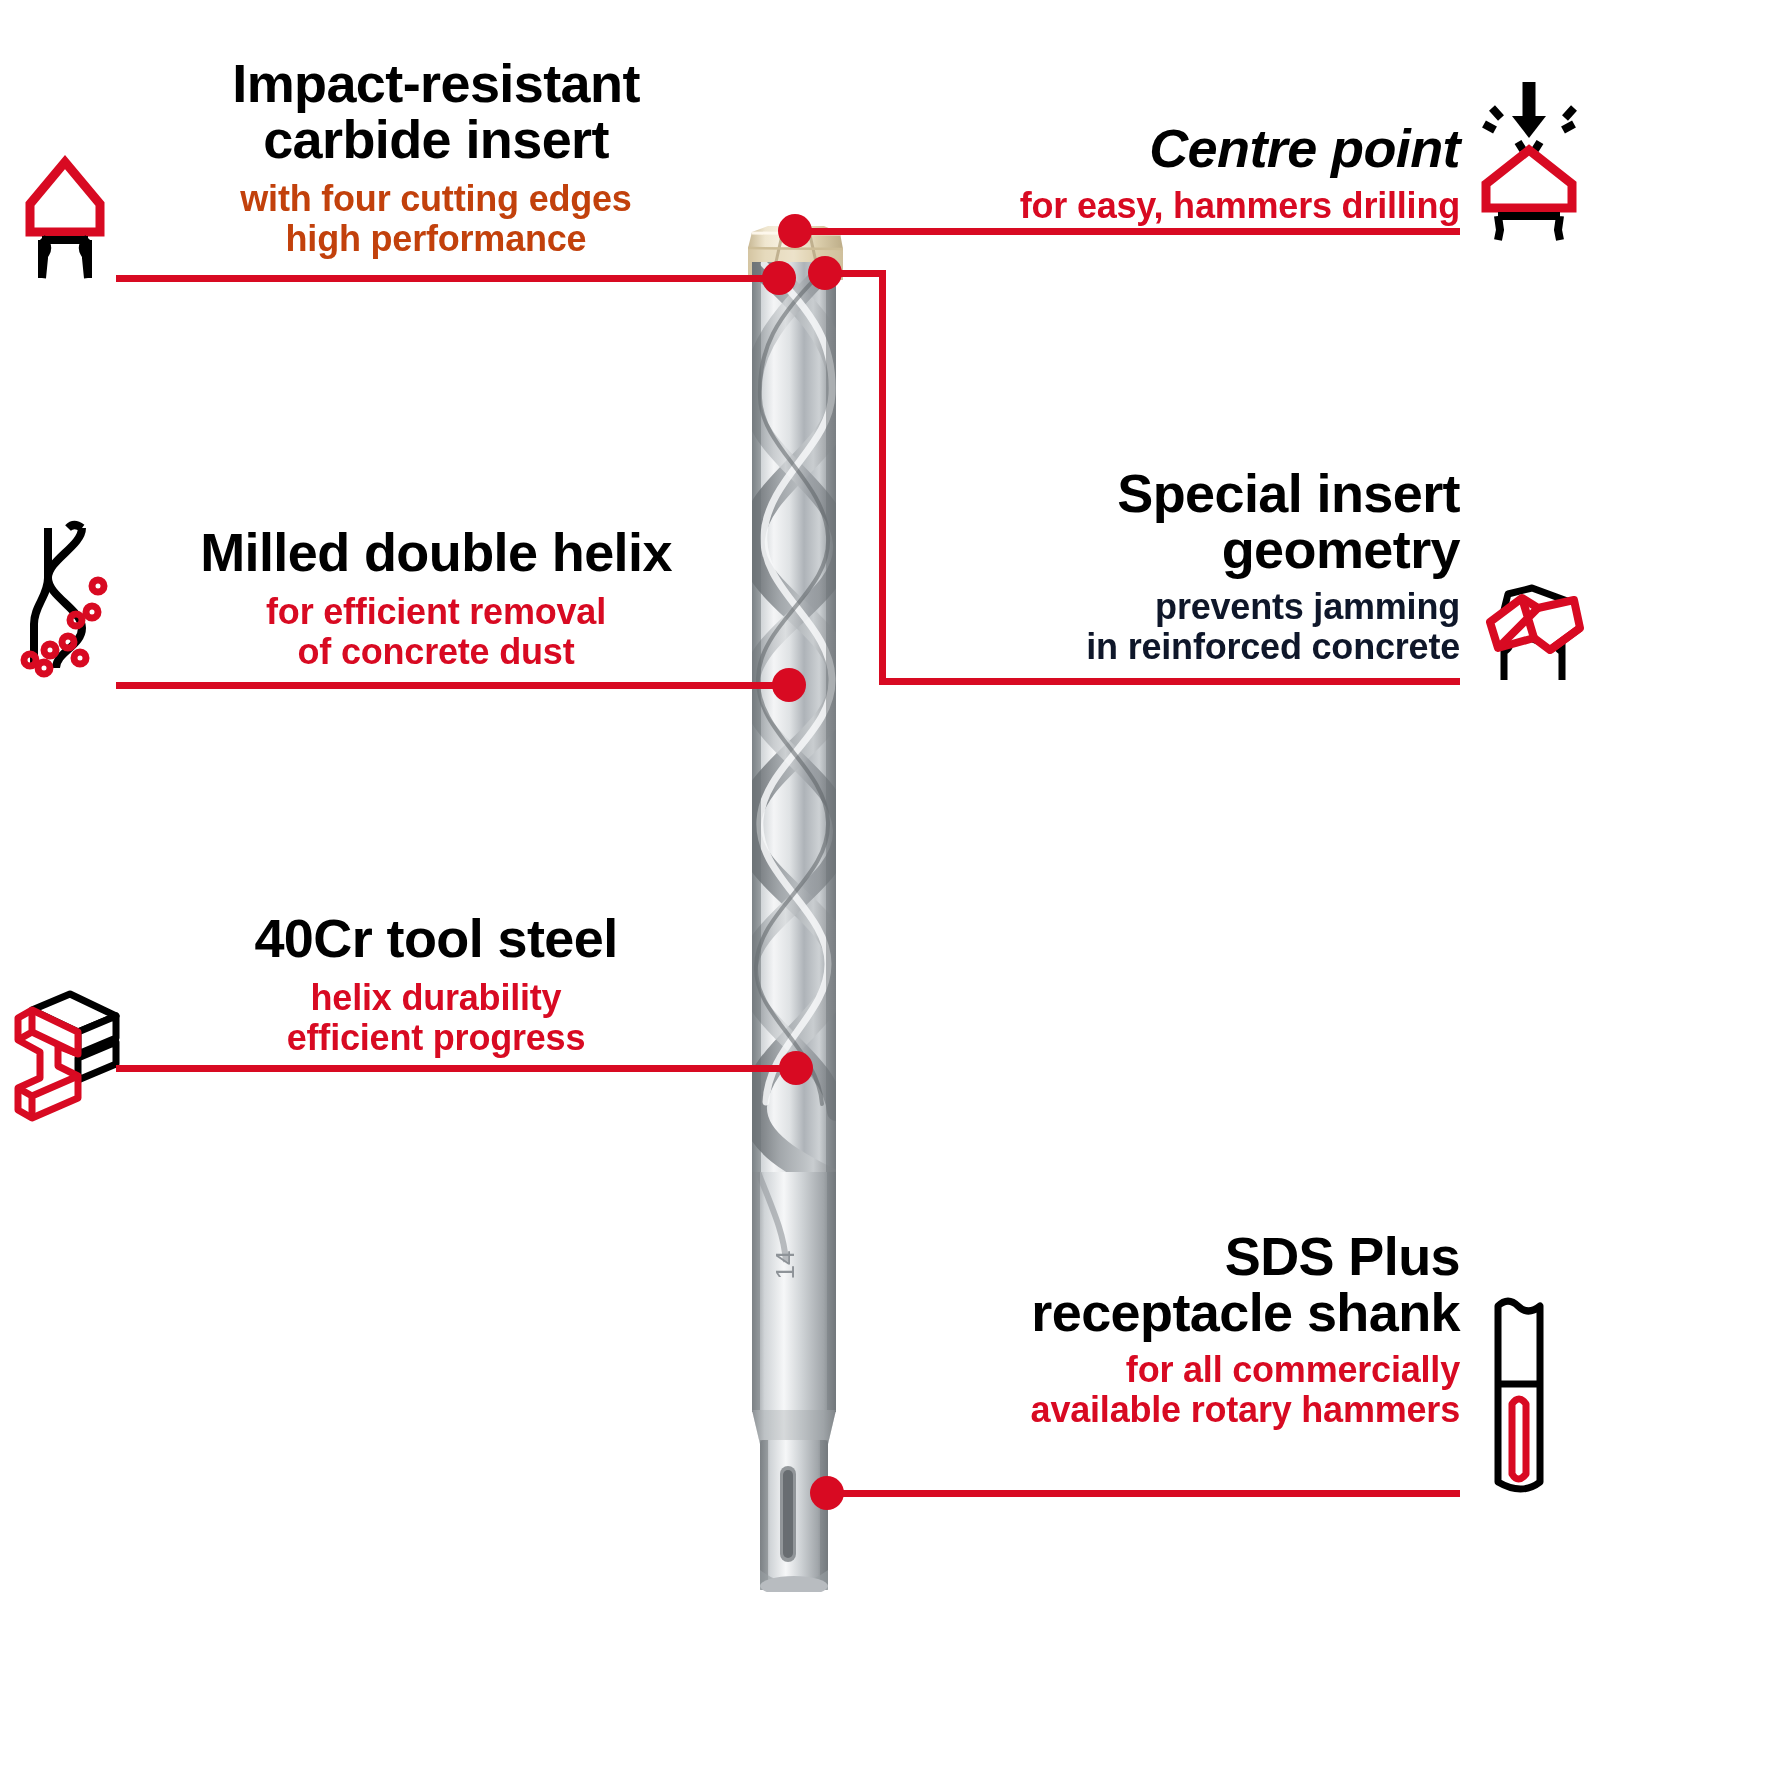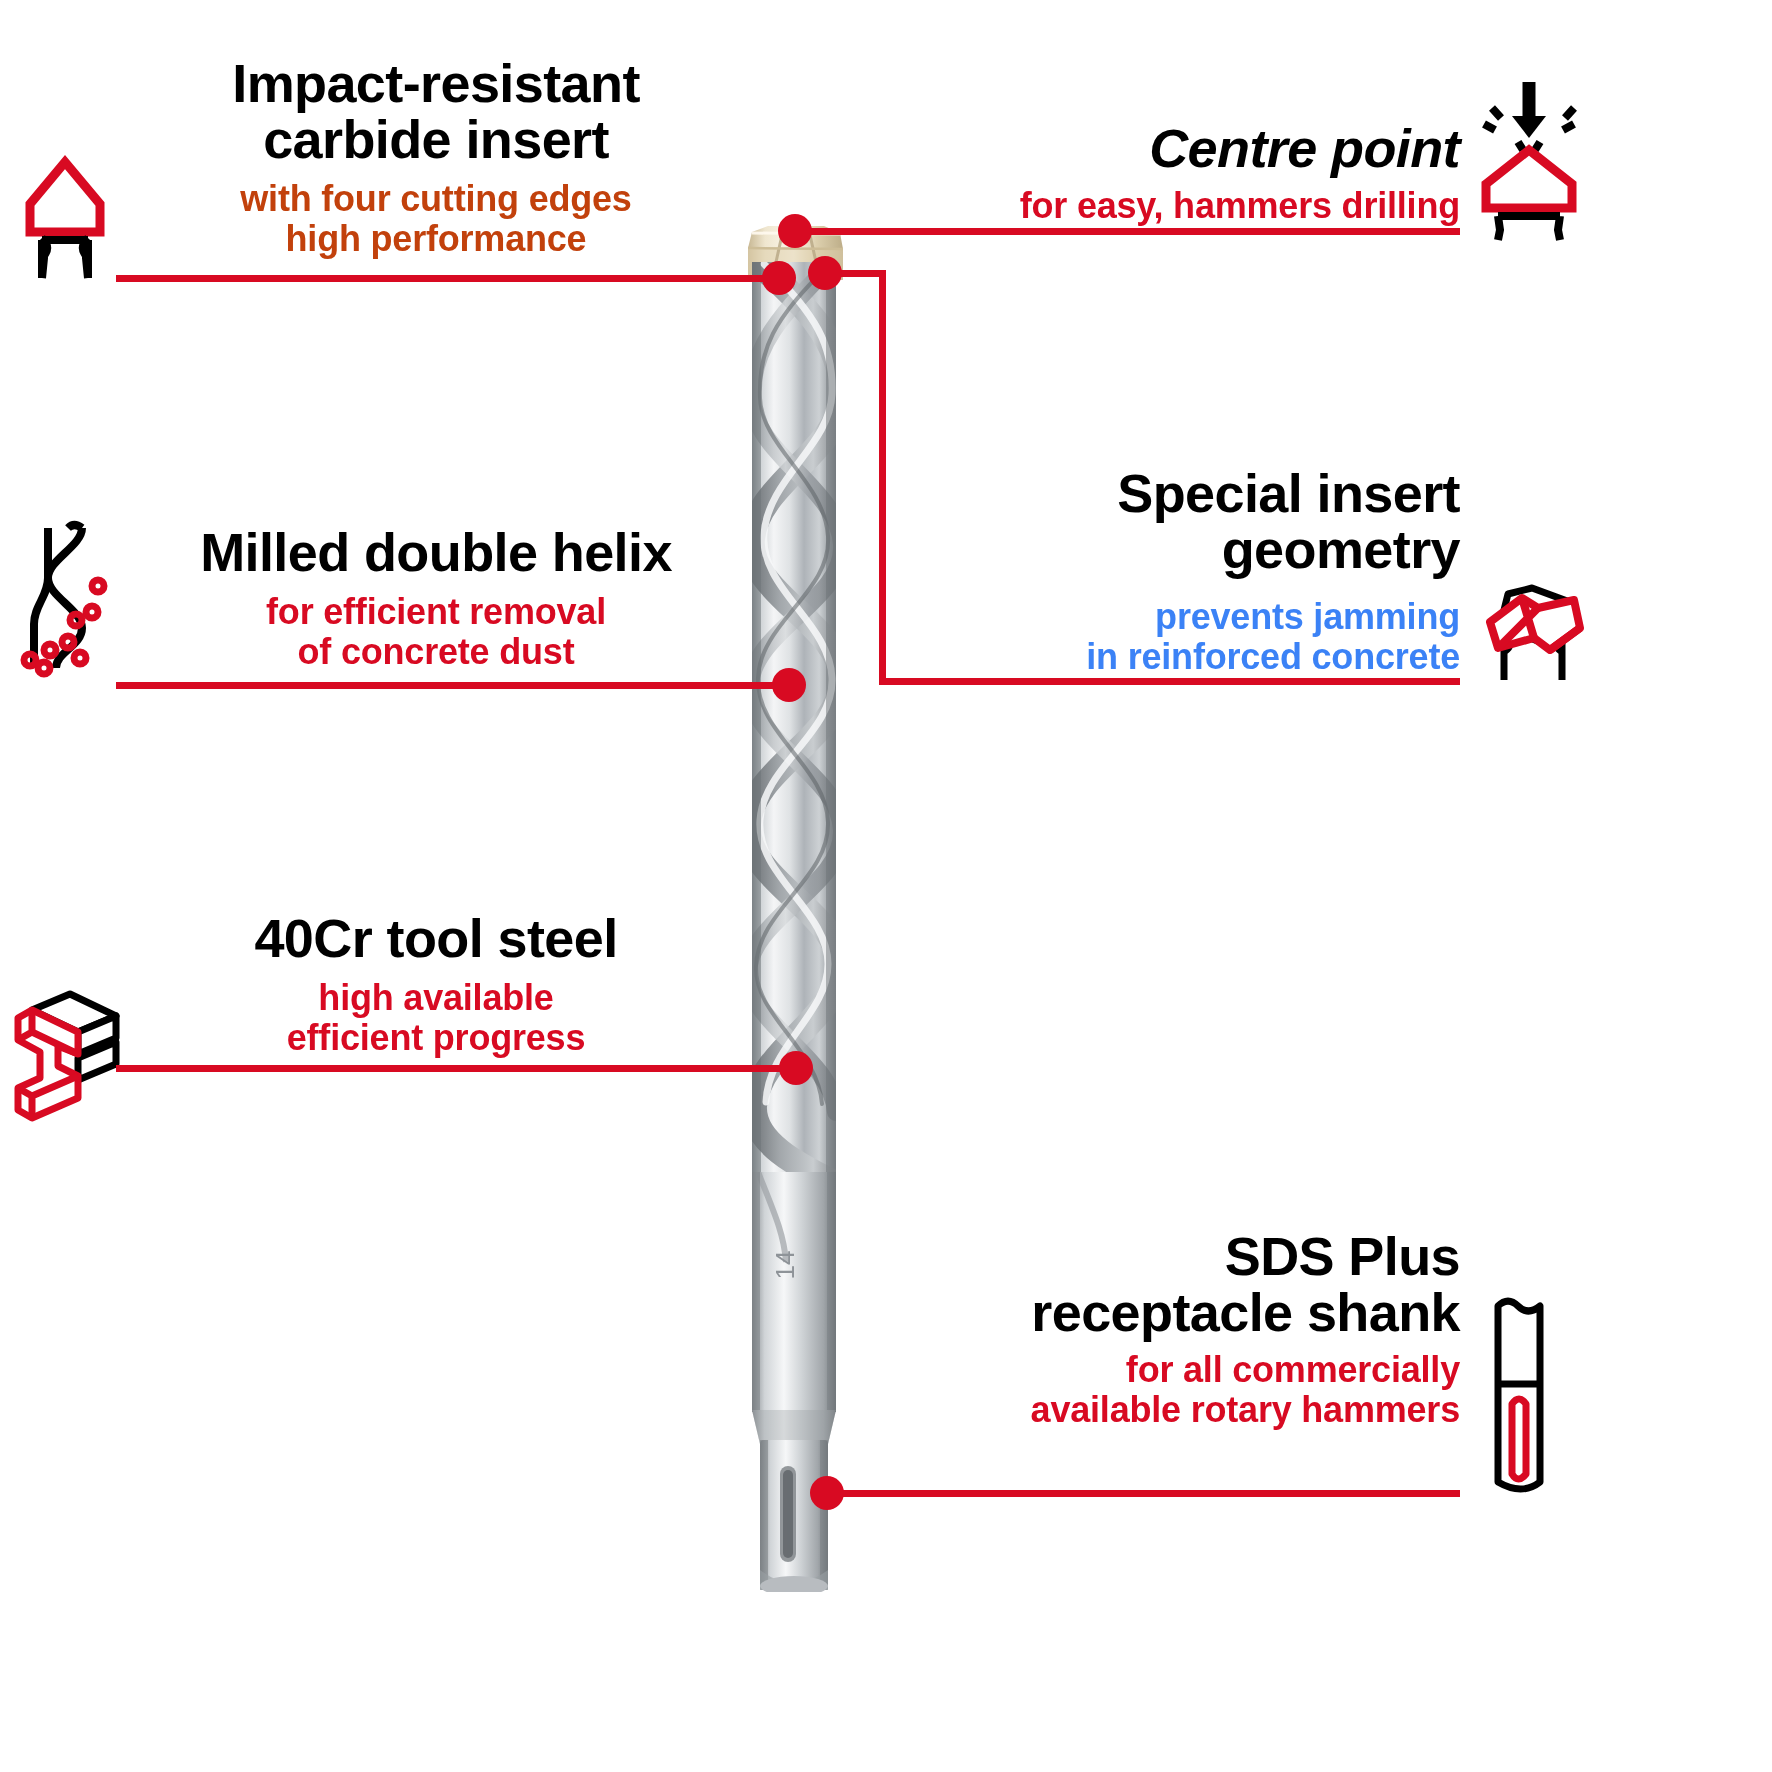--- a/index.html
+++ b/index.html
@@ -239,37 +239,37 @@
         <circle cx="70" cy="138" r="6"></circle>
         <circle cx="20" cy="140" r="6"></circle>
         <circle cx="34" cy="148" r="6"></circle>
       </g>
     </svg>
   </div>
 
   <div class="callout align-right" style="left:880px;top:465px;width:580px;">
     <div class="ct-title" style="font-size:54px;">Special insert
 geometry</div>
-    <div class="ct-sub" style="font-size:36px;color:#3b82f6;margin-top:20px;text-align:right;">prevents jamming
+    <div class="ct-sub" style="font-size:36px;color:#0f172a;margin-top:10px;text-align:right;">prevents jamming
 in reinforced concrete</div>
   </div>
   <div class="icon" style="left:1478px;top:586px;width:110px;height:96px;">
     <svg width="110" height="96" viewBox="0 0 110 96">
 
       <path d="M26 40 L26 94 M84 40 L84 94 M26 66 q12 -8 0 -16 M84 66 q-12 -8 0 -16" fill="none" stroke="#000" stroke-width="7"></path>
       <path d="M30 8 L54 2 L92 16 L96 46 L62 56 L22 40 Z" fill="none" stroke="#000" stroke-width="7" stroke-linejoin="round"></path>
 
       <path d="M12 36 L44 12 L60 22 L96 14 L102 42 L72 64 L56 52 L20 62 Z" fill="#fff" stroke="#d80a22" stroke-width="8" stroke-linejoin="round"></path>
       <path d="M44 12 L56 52 M60 22 L20 62 M72 64 L102 42" fill="none" stroke="#d80a22" stroke-width="8" stroke-linejoin="round"></path>
     </svg>
   </div>
 
   <div class="callout align-left" style="left:116px;top:910px;width:640px;">
     <div class="ct-title" style="font-size:54px;">40Cr tool steel</div>
-    <div class="ct-sub" style="font-size:36px;color:#d80a22;margin-top:12px;">high available
+    <div class="ct-sub" style="font-size:36px;color:#d80a22;margin-top:12px;">helix durability
 efficient progress</div>
   </div>
   <div class="icon" style="left:12px;top:992px;width:112px;height:128px;">
     <svg width="112" height="128" viewBox="0 0 112 128">
 
       <path d="M20 18 L58 2 L104 24 L66 40 Z" fill="#fff" stroke="#000" stroke-width="7" stroke-linejoin="round"></path>
       <path d="M66 40 L104 24 L104 46 L66 62 Z" fill="#fff" stroke="#000" stroke-width="7" stroke-linejoin="round"></path>
       <path d="M66 66 L104 50 L104 72 L66 88 Z" fill="#fff" stroke="#000" stroke-width="7" stroke-linejoin="round"></path>
 
       <path d="M6 26 L20 18 L66 40 L66 62 L46 54 L46 74 L66 84 L66 106

